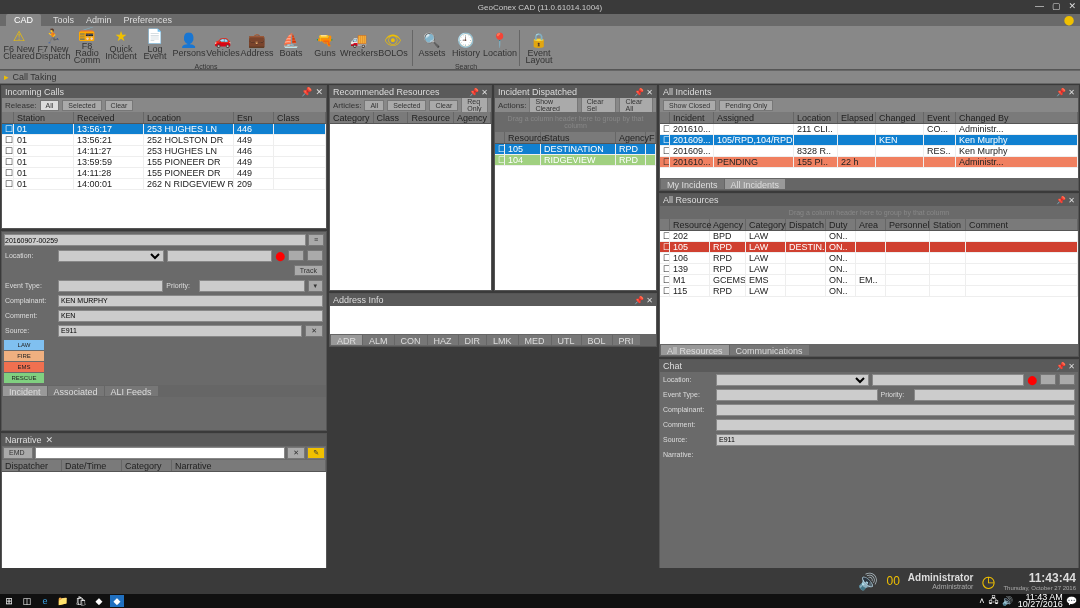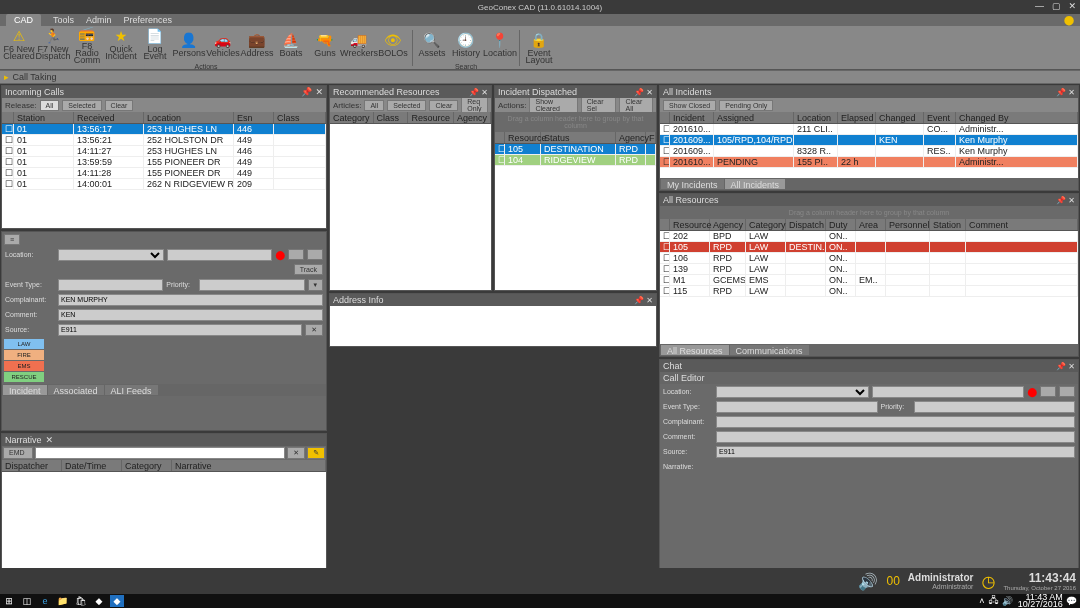--- a/index.html
+++ b/index.html
@@ -236,20 +236,21 @@
             <div style="width:70px">14:00:01</div>
             <div style="width:90px">262 N RIDGEVIEW RD</div>
             <div style="width:40px">209</div>
             <div style="flex:1"></div>
           </div>
         </div>
     </div>
 
     <div class="panel" style="height:200px">
       <div style="display:flex;padding:2px;gap:2px">
+        <input style="flex: 1 1 0%; height: 12px; background: rgb(204, 204, 204); border: 1px solid rgb(136, 136, 136); font-size: 7px;" value="20160907-00259">
         <span class="btn-sm">≡</span>
       </div>
       <div class="form-row">
         <span class="lbl">Location:</span>
         <select style="width:24px"></select>
         <input class="red-box" style="flex: 1 1 0%;">
         <span style="color:red;font-size:9px">⬤</span>
         <span class="btn-sm">&nbsp;&nbsp;</span>
         <span class="btn-sm">&nbsp;&nbsp;</span>
       </div>
@@ -371,20 +372,32 @@
           </div>
       </div>
     </div>
 
     <div class="panel" style="height:54px">
       <div class="panel-hdr">
           <span>Address Info</span>
           <span class="ctrls">📌 ✕</span>
         </div>
       <div class="tbl-body"></div>
+      <div class="tiny-tabs" id="addr-tabs">
+          <span class="tiny-tab active">ADR</span>
+          <span class="tiny-tab ">ALM</span>
+          <span class="tiny-tab ">CON</span>
+          <span class="tiny-tab ">HAZ</span>
+          <span class="tiny-tab ">DIR</span>
+          <span class="tiny-tab ">LMK</span>
+          <span class="tiny-tab ">MED</span>
+          <span class="tiny-tab ">UTL</span>
+          <span class="tiny-tab ">BOL</span>
+          <span class="tiny-tab ">PRI</span>
+        </div>
     </div>
     <div style="flex:1"></div>
   </div>
 
   <div class="col3">
 
     <div class="panel" style="height:106px">
       <div class="panel-hdr">
           <span>All Incidents</span>
           <span class="ctrls">📌 ✕</span>
@@ -546,23 +559,20 @@
       <div class="tiny-tabs">
         <span class="tiny-tab active">All Resources</span>
         <span class="tiny-tab">Communications</span>
       </div>
     </div>
 
     <div class="panel" style="flex:1">
       <div class="panel-hdr">
           <span>Chat</span>
           <span class="ctrls">📌 ✕</span>
-        </div>
-      <div class="panel-hdr" style="background:#666">
-          <span>Call Editor</span>
         </div>
       <div class="form-row">
         <span class="lbl">Location:</span>
         <select style="width:24px"></select>
         <input class="red-box" style="flex: 1 1 0%;">
         <span style="color:red">⬤</span>
         <span class="btn-sm">&nbsp;&nbsp;</span>
         <span class="btn-sm">&nbsp;&nbsp;</span>
       </div>
       <div class="form-row">

